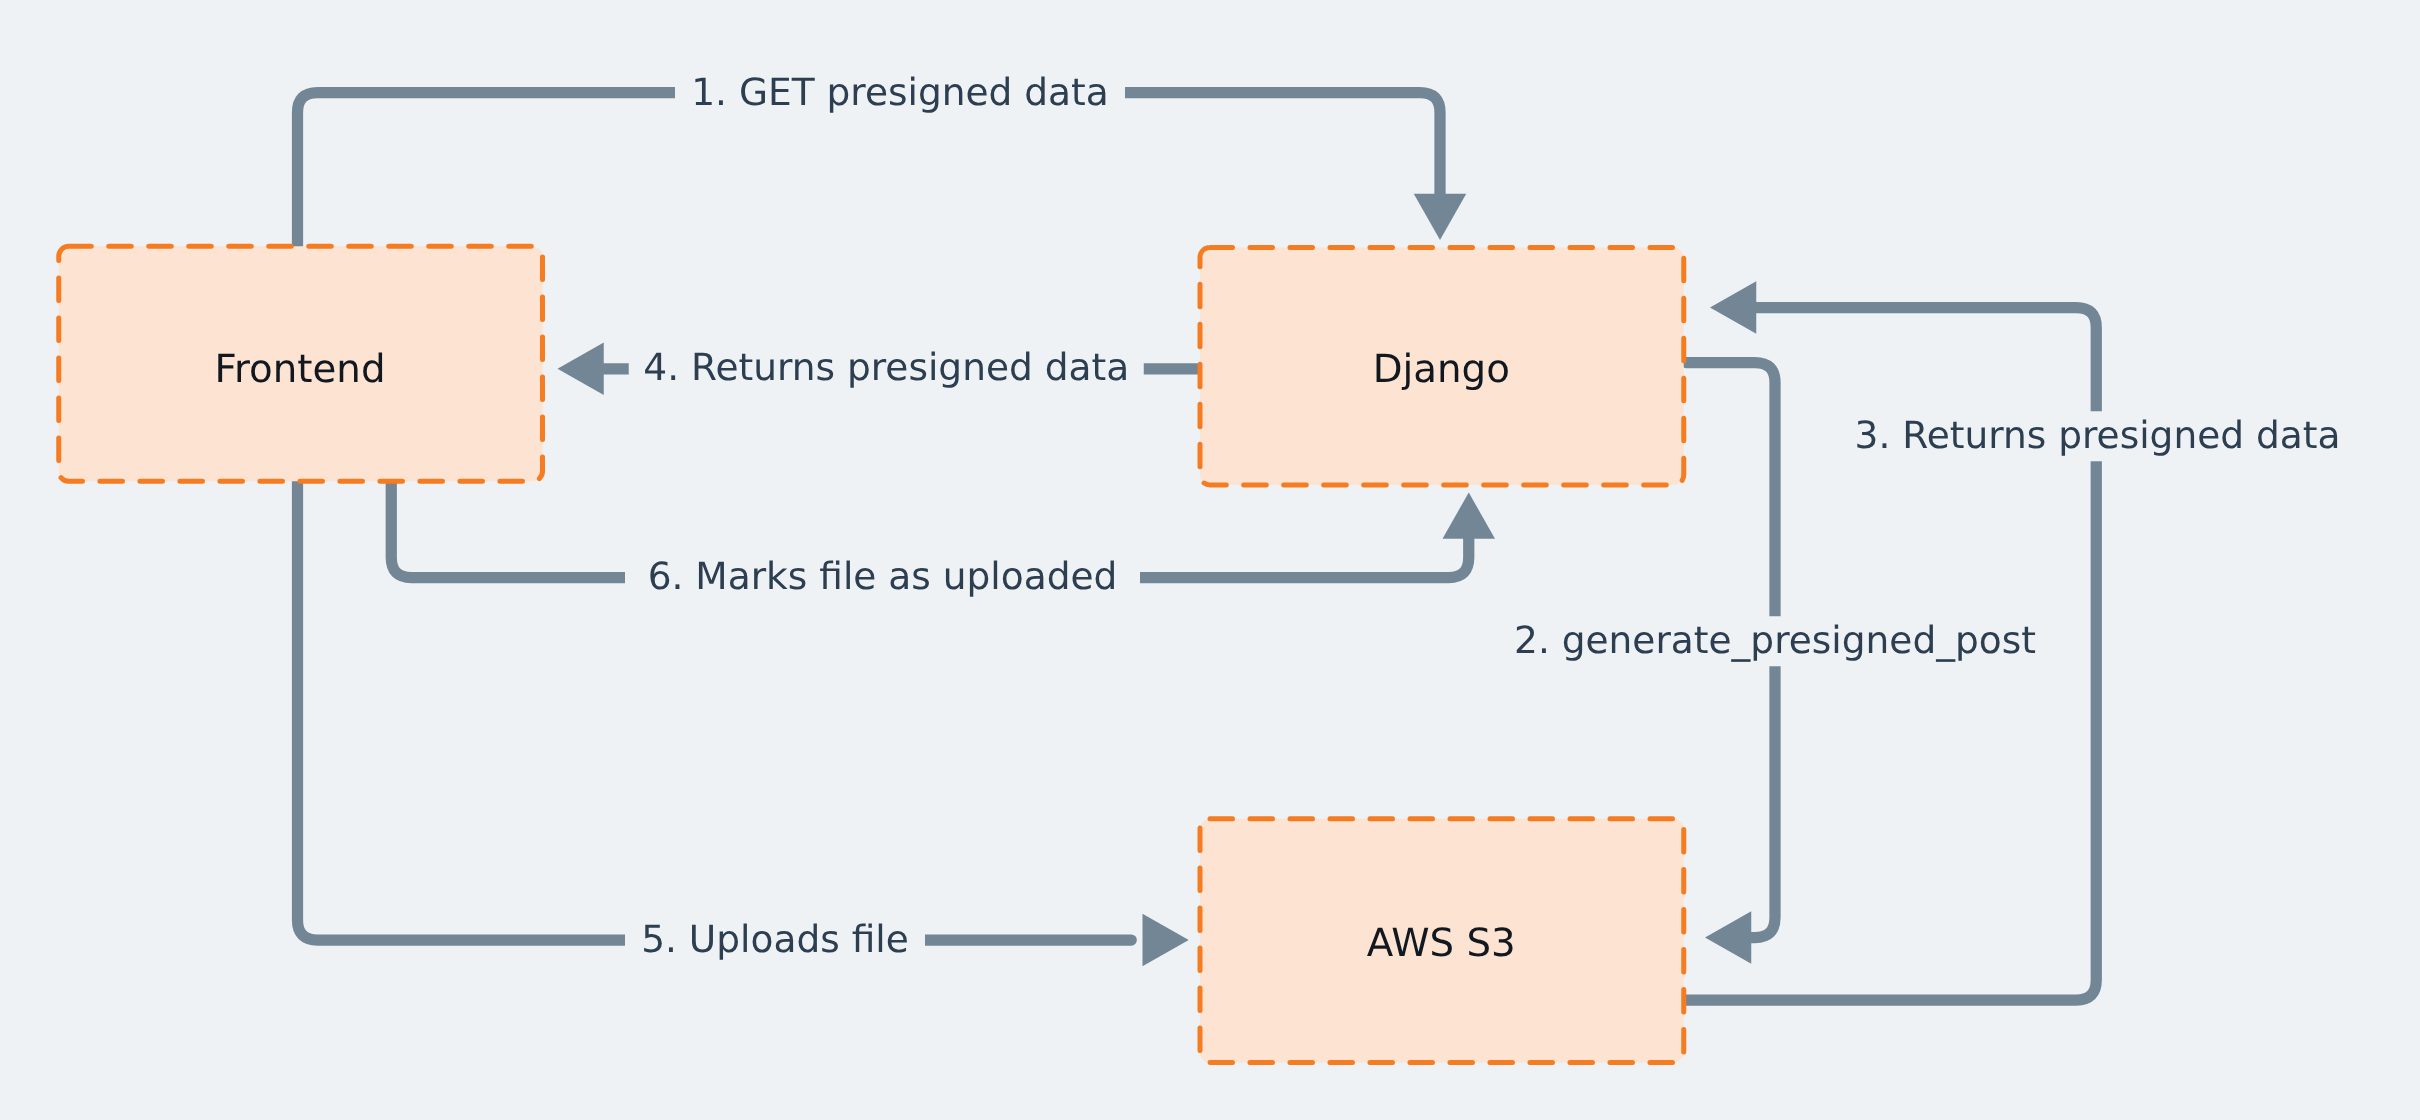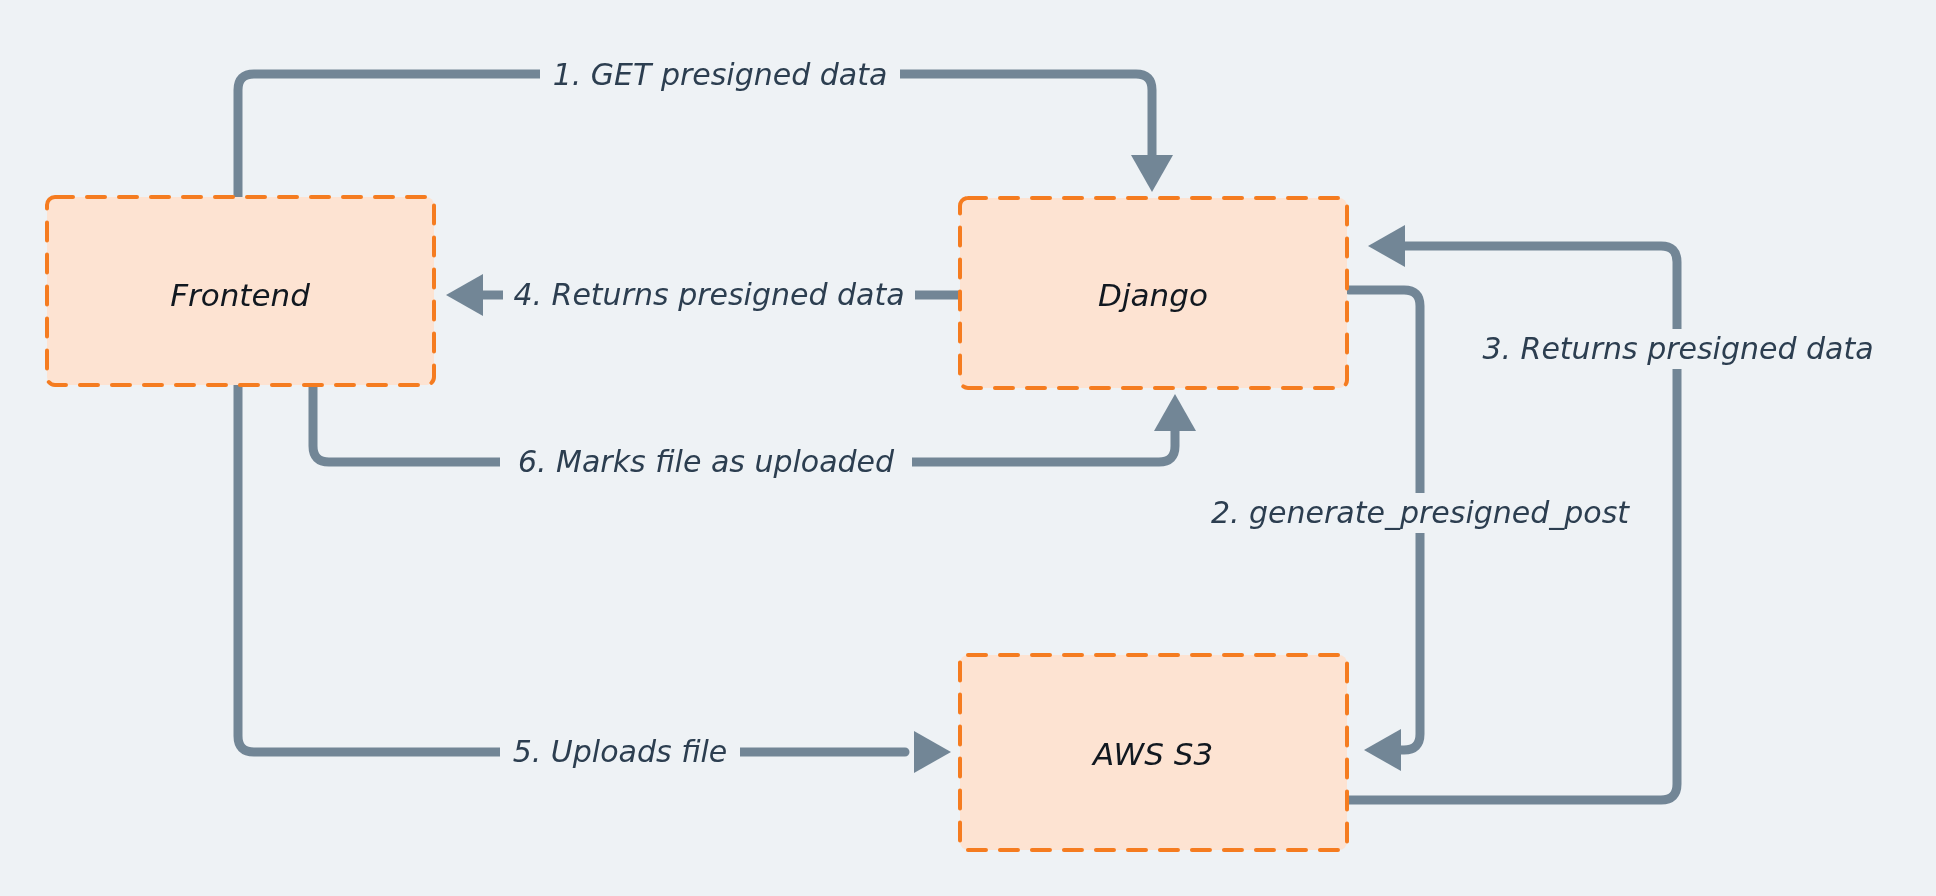--- a/index.html
+++ b/index.html
@@ -10,21 +10,20 @@
   }
   body {
     font-family: "DejaVu Sans", sans-serif;
   }
   #diagram-root {
     position: relative;
     width: 1936px;
     height: 896px;
     background: #eef2f5;
     overflow: hidden;
-    font-style: italic;
   }
   #flow-svg {
     position: absolute;
     top: 0;
     left: 0;
     width: 1936px;
     height: 896px;
   }
   .node-box {
     fill: #fde3d2;

